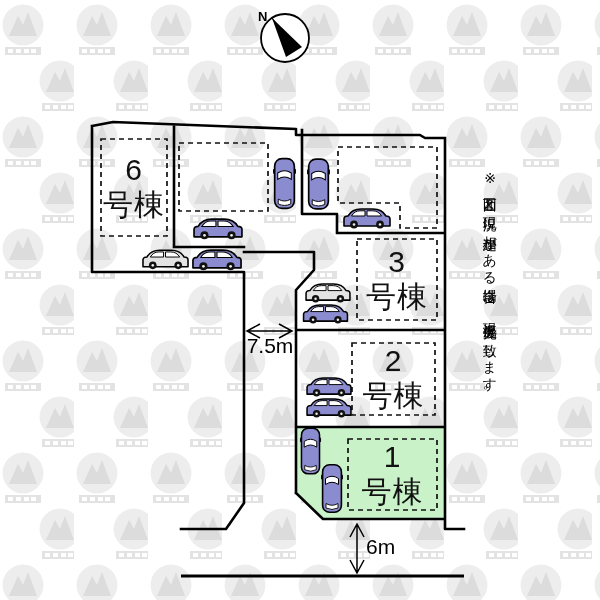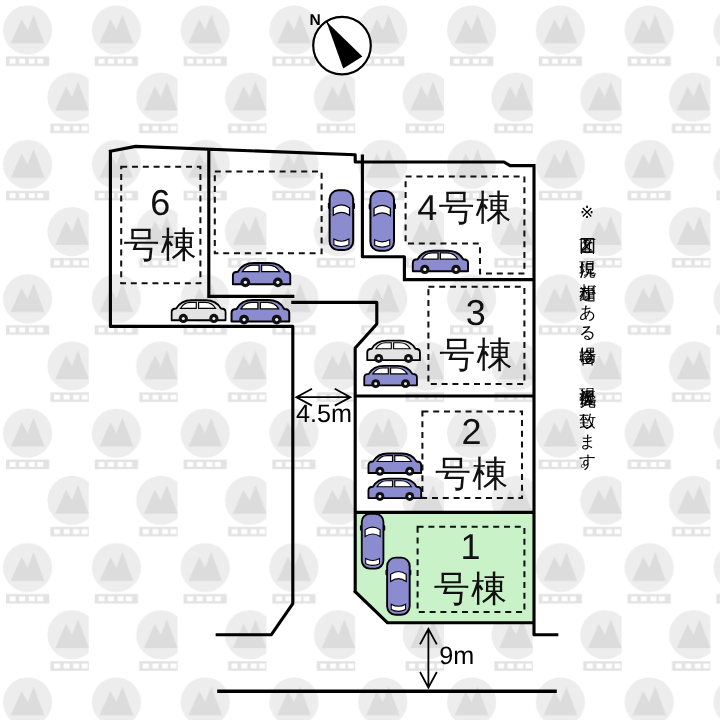--- a/index.html
+++ b/index.html
@@ -126,38 +126,35 @@
   </svg>
 
   <div class="abs north-label" style="left:258px;top:9px;">N</div>
 
   <div class="abs lot-label" style="left:101px;top:139px;width:66px;height:97px;">
     <div>6</div>
     <div>号棟</div>
   </div>
 
 
-  <div class="abs lot-label" style="left:338px;top:145px;width:99px;height:58px;">
-    <div>4号棟</div>
-  </div>
 
   <div class="abs lot-label" style="left:357px;top:239px;width:80px;height:81px;">
     <div>3</div>
     <div>号棟</div>
   </div>
 
   <div class="abs lot-label" style="left:352px;top:343px;width:83px;height:72px;">
     <div>2</div>
     <div>号棟</div>
   </div>
 
   <div class="abs lot-label" style="left:348px;top:439px;width:89px;height:71px;">
     <div>1</div>
     <div>号棟</div>
   </div>
 
-  <div class="abs dim-label" style="left:240px;top:334px;width:60px;text-align:center;">4.5m</div>
+  <div class="abs dim-label" style="left:240px;top:334px;width:60px;text-align:center;">7.5m</div>
 
-  <div class="abs dim-label" style="left:366px;top:535px;">9m</div>
+  <div class="abs dim-label" style="left:366px;top:535px;">6m</div>
 
   <div class="abs disclaimer" style="left:481px;top:170px;height:350px;">※図面と現況に相違がある場合は、現況優先と致します。</div>
 
 </div>
 
 </body></html>

